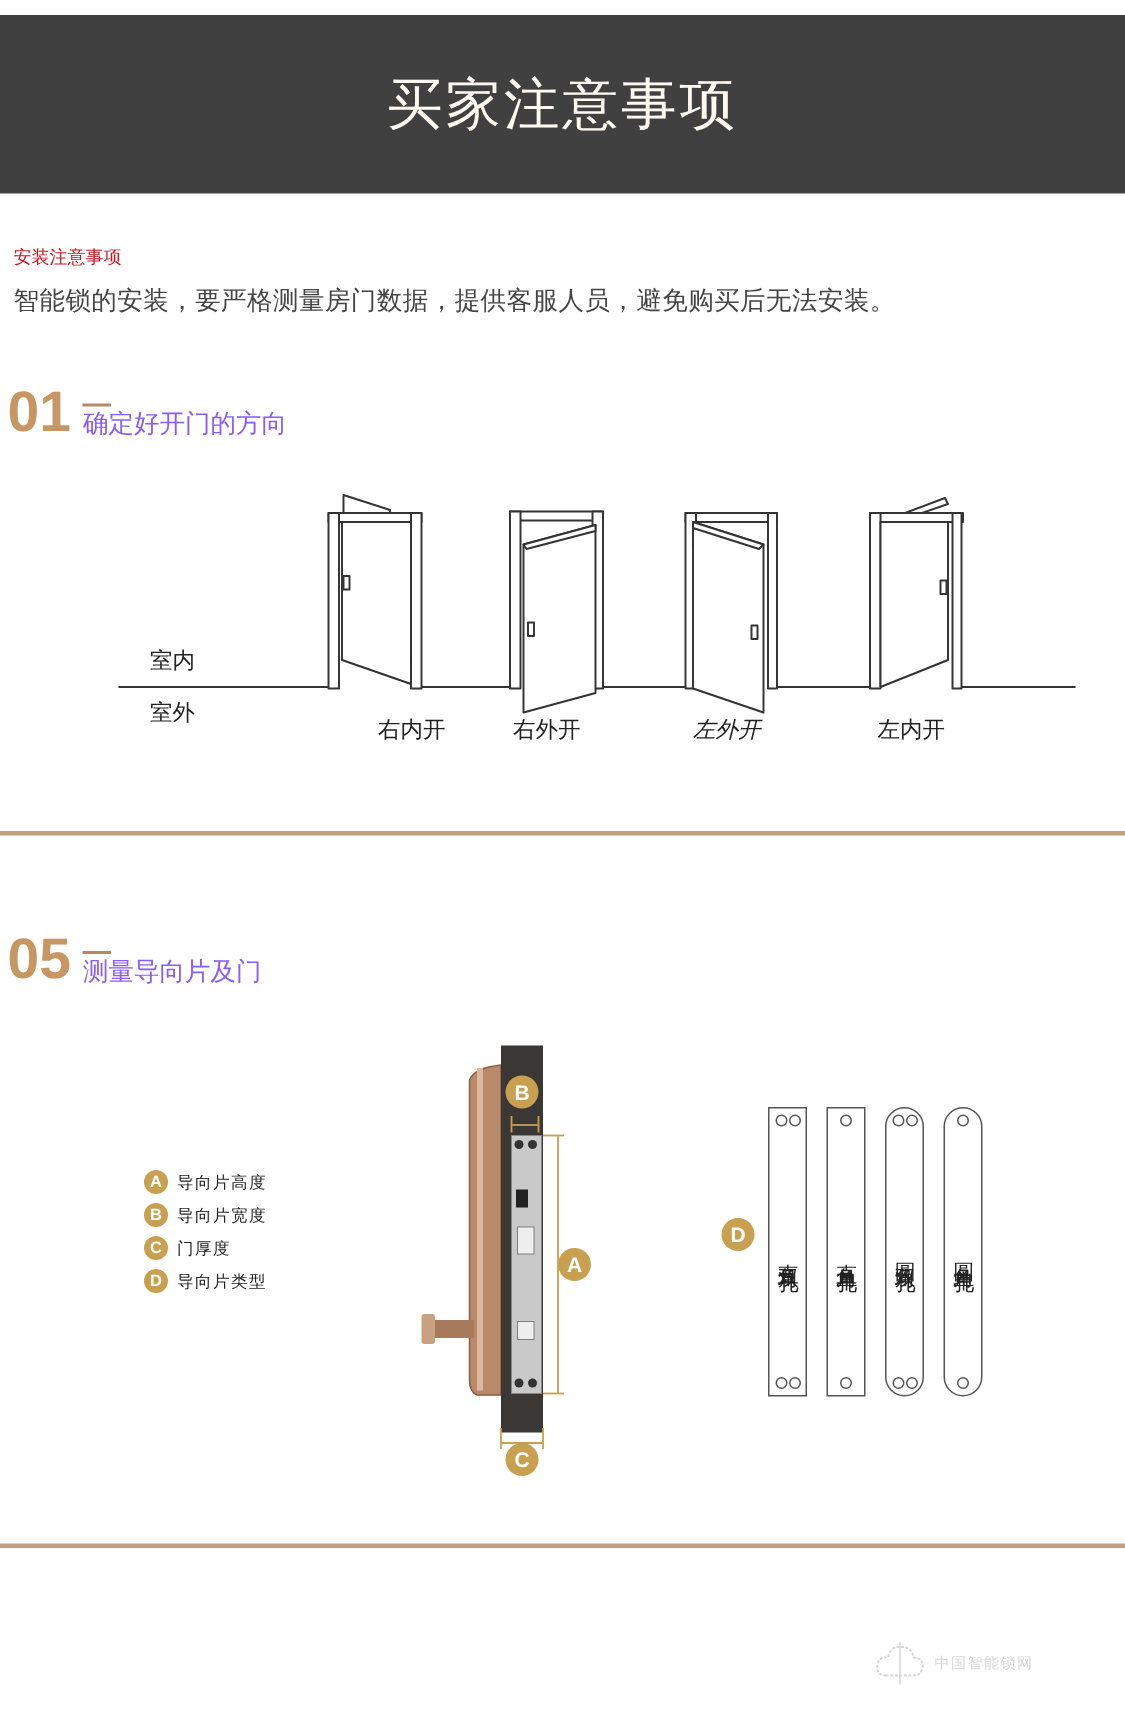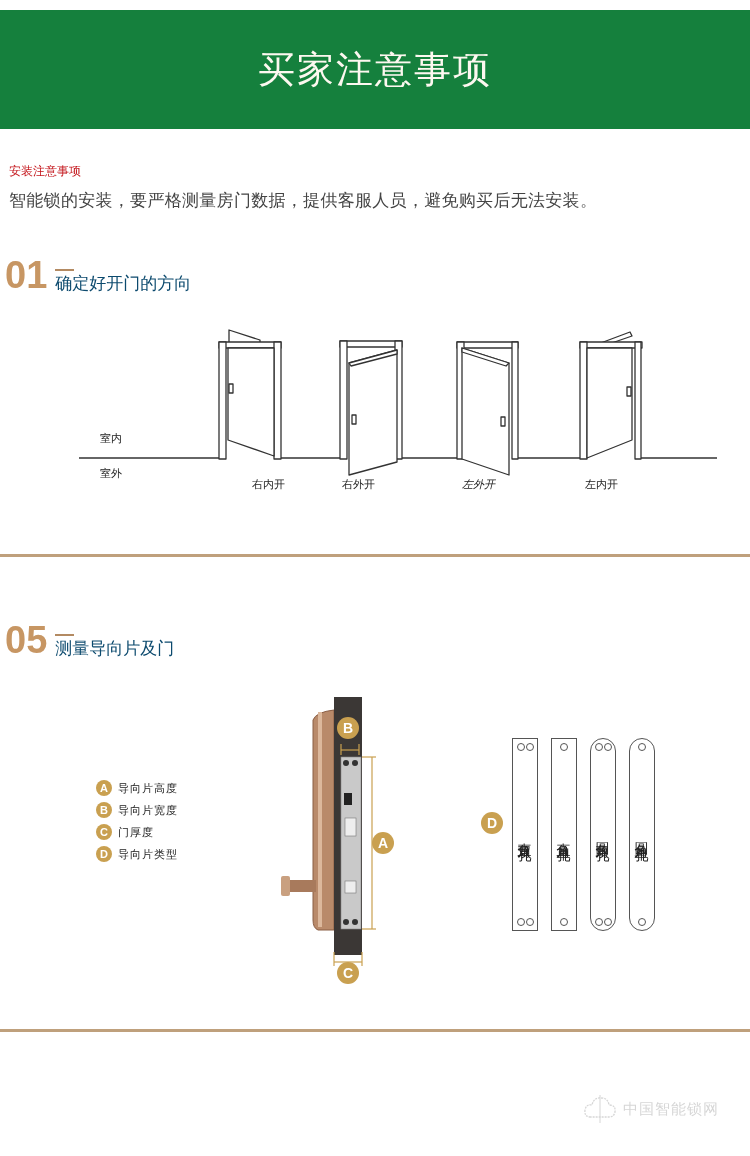--- a/index.html
+++ b/index.html
@@ -1,49 +1,49 @@
 <!DOCTYPE html>
 <html><head>
 <meta charset="utf-8">
 <style>
   * { margin: 0; padding: 0; box-sizing: border-box; }
   html, body { width: 750px; height: 1156px; background: #fff; overflow: hidden; }
   body { position: relative; font-family: "DejaVu Sans", "Liberation Sans", sans-serif; color: #333; }
 
-  .banner { position: absolute; left: 0; top: 10px; width: 750px; height: 119px; background: #15803d; display: flex; align-items: center; justify-content: center; }
+  .banner { position: absolute; left: 0; top: 10px; width: 750px; height: 119px; background: #404040; display: flex; align-items: center; justify-content: center; }
   .banner-title { color: #fdf8f0; font-size: 37px; letter-spacing: 2px; }
 
   .notice-title { position: absolute; left: 9px; top: 163px; font-size: 12px; color: #c4161c; }
   .notice-body { position: absolute; left: 9px; top: 189px; font-size: 17px; color: #444; letter-spacing: 0.3px; }
 
   .sec-head { position: absolute; left: 5px; display: flex; align-items: flex-end; }
   .sec-num { font-family: "Liberation Sans", sans-serif; font-weight: bold; font-size: 38px; color: #c79663; line-height: 1; }
-  .sec-text { position: relative; margin-left: 8px; font-size: 17px; color: #0c4a6e; line-height: 1; padding-bottom: 2px; }
+  .sec-text { position: relative; margin-left: 8px; font-size: 17px; color: #8b5cf6; line-height: 1; padding-bottom: 2px; }
   .sec-text::before { content: ""; position: absolute; left: 0; top: -6px; width: 19px; height: 2px; background: #b38a62; }
 
   .divider { position: absolute; left: 0; width: 750px; height: 3px; background: #bfa07c; }
 
   .doors { position: absolute; left: 0; top: 320px; width: 750px; height: 190px; }
-  .lbl { position: absolute; font-size: 11px; color: #222; }
+  .lbl { position: absolute; font-size: 15px; color: #222; }
 
   .legend { position: absolute; left: 96px; top: 777px; }
   .legend-row { display: flex; align-items: center; height: 22px; }
   .badge { width: 16px; height: 16px; border-radius: 50%; background: #c9a050; color: #fff; font-family: "Liberation Sans", sans-serif; font-weight: bold; font-size: 11px; display: flex; align-items: center; justify-content: center; margin-right: 6px; }
   .legend-text { font-size: 11px; color: #222; letter-spacing: 1px; }
 
   .badge-lg { position: absolute; width: 22px; height: 22px; border-radius: 50%; background: #c9a050; color: #fff; font-family: "Liberation Sans", sans-serif; font-weight: bold; font-size: 14px; display: flex; align-items: center; justify-content: center; }
 
   .plate { position: absolute; top: 738px; width: 26px; height: 193px; border: 1.5px solid #555; background: #fff; display: flex; flex-direction: column; align-items: center; justify-content: space-between; padding: 4px 0; }
   .plate.round { border-radius: 13px; }
   .holes { display: flex; gap: 1px; }
   .hole { width: 8px; height: 8px; border: 1.2px solid #555; border-radius: 50%; }
   .plate-text { writing-mode: vertical-rl; font-size: 14px; color: #222; letter-spacing: 2px; line-height: 1; }
 
   .watermark { position: absolute; left: 583px; top: 1093px; display: flex; align-items: center; opacity: 0.6; }
-  .wm-text { font-size: 15px; color: #bbb; margin-left: 6px; letter-spacing: 1px; }
+  .wm-text { font-size: 10px; color: #bbb; margin-left: 6px; letter-spacing: 1px; }
 </style>
 </head>
 <body>
 
 <div class="banner">
   <div class="banner-title">买家注意事项</div>
 </div>
 
 <div class="notice-title">安装注意事项</div>
 <div class="notice-body">智能锁的安装，要严格测量房门数据，提供客服人员，避免购买后无法安装。</div>

